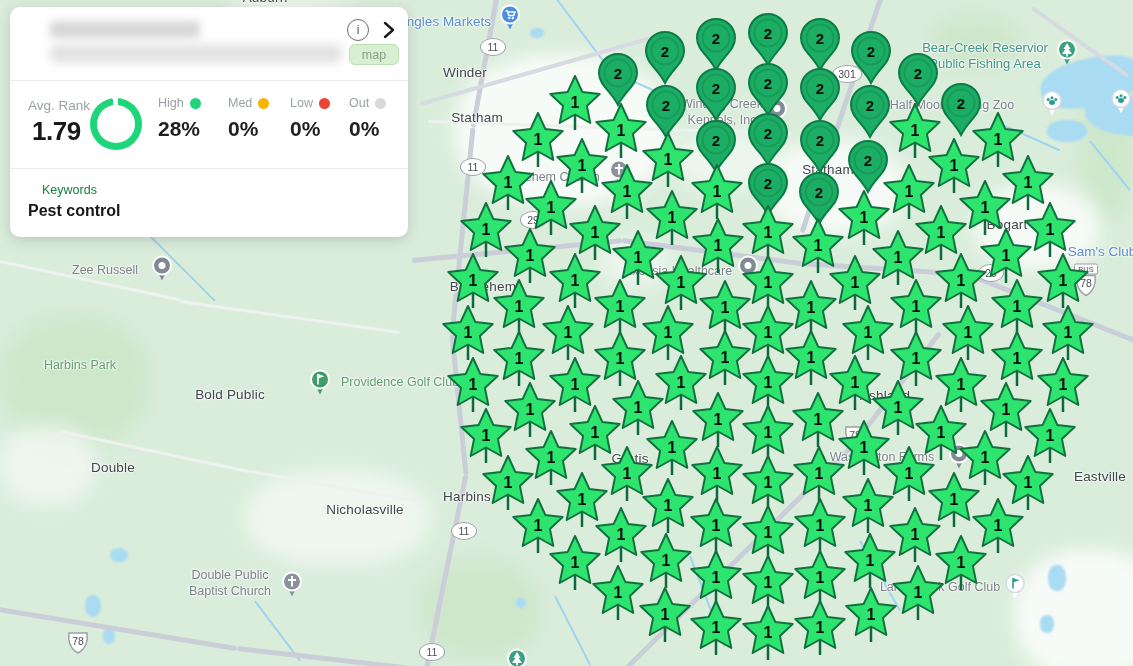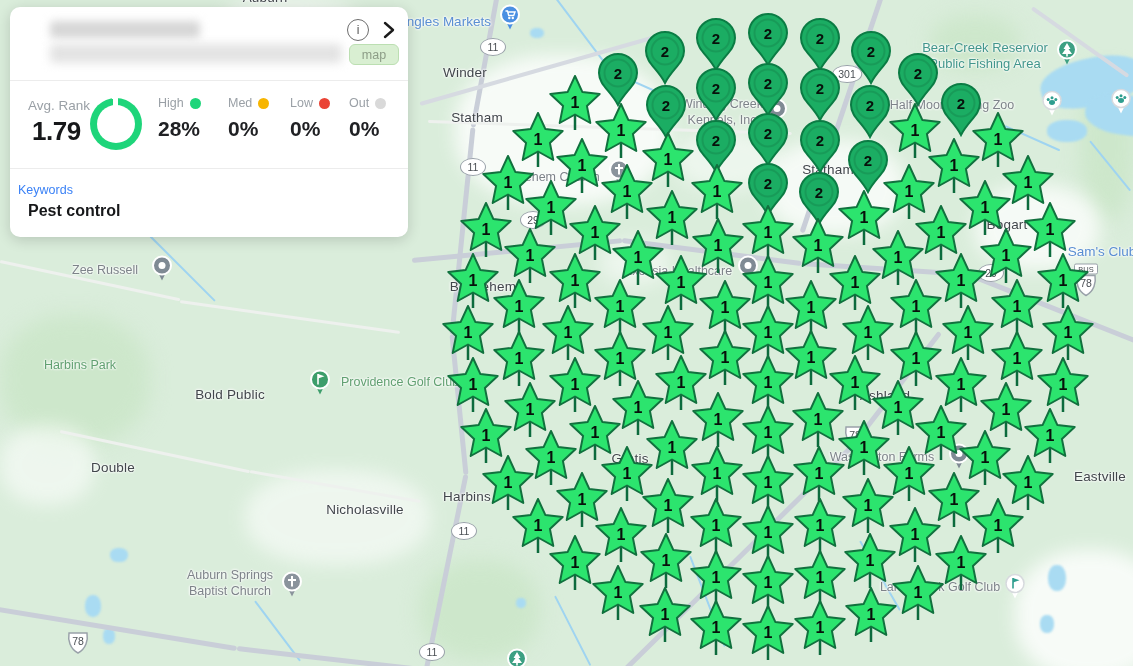--- a/index.html
+++ b/index.html
@@ -56,21 +56,21 @@
     border-radius:6px;color:#8d9d87;font-size:12.5px;display:flex;align-items:center;justify-content:center;padding:0 8px;}
   .avg-label{position:absolute;left:18px;top:91px;color:#9aa0a6;font-size:13.5px;}
   .avg-value{position:absolute;left:22px;top:109px;color:#17181a;font-size:26px;font-weight:bold;letter-spacing:-.5px;}
   .donut{position:absolute;left:80px;top:91px;width:52px;height:52px;border-radius:50%;
     background:conic-gradient(from -8deg,#fff 0 13deg,#1ed57a 13deg 360deg);}
   .donut::after{content:"";position:absolute;inset:7px;border-radius:50%;background:#fff;}
   .leg-col{position:absolute;top:89px;}
   .leg-top{display:flex;align-items:center;gap:6px;color:#9aa0a6;font-size:12.5px;}
   .leg-dot{width:11px;height:11px;border-radius:50%;}
   .leg-val{margin-top:7px;color:#202124;font-size:21px;font-weight:bold;}
-  .kw-label{position:absolute;left:8px;top:176px;color:#3b82f6;font-size:12.5px;}
+  .kw-label{position:absolute;left:32px;top:176px;color:#15803d;font-size:12.5px;}
   .kw-value{position:absolute;left:18px;top:195px;color:#17181a;font-size:16px;font-weight:bold;}
 </style>
 </head>
 <body>
 
 <div class="stage">
 
   <div class="blob forest" style="left:0;top:315px;width:150px;height:130px;"></div>
   <div class="blob forest" style="left:1080px;top:70px;width:55px;height:150px;"></div>
   <div class="blob forest" style="left:930px;top:15px;width:90px;height:55px;"></div>
@@ -194,21 +194,21 @@
       <div class="maplabel poi" style="left: 952px; top: 106px;">
         <div>Half Moon Petting Zoo</div>
       </div>
       <div class="maplabel poi" style="left: 882px; top: 458px;">
         <div>Washington Farms</div>
       </div>
       <div class="maplabel poi" style="left: 940px; top: 588px;">
         <div>Lane Creek Golf Club</div>
       </div>
       <div class="maplabel poi" style="left: 230px; top: 584px;">
-        <div>Auburn Springs</div>
+        <div>Double Public</div>
         <div>Baptist Church</div>
       </div>
       <div class="maplabel biz" style="left: 447px; top: 22px;">
         <div>Ingles Markets</div>
       </div>
       <div class="maplabel biz" style="left: 1102px; top: 252px;">
         <div>Sam's Club</div>
       </div>
     </div>
   <div id="poiicons">

